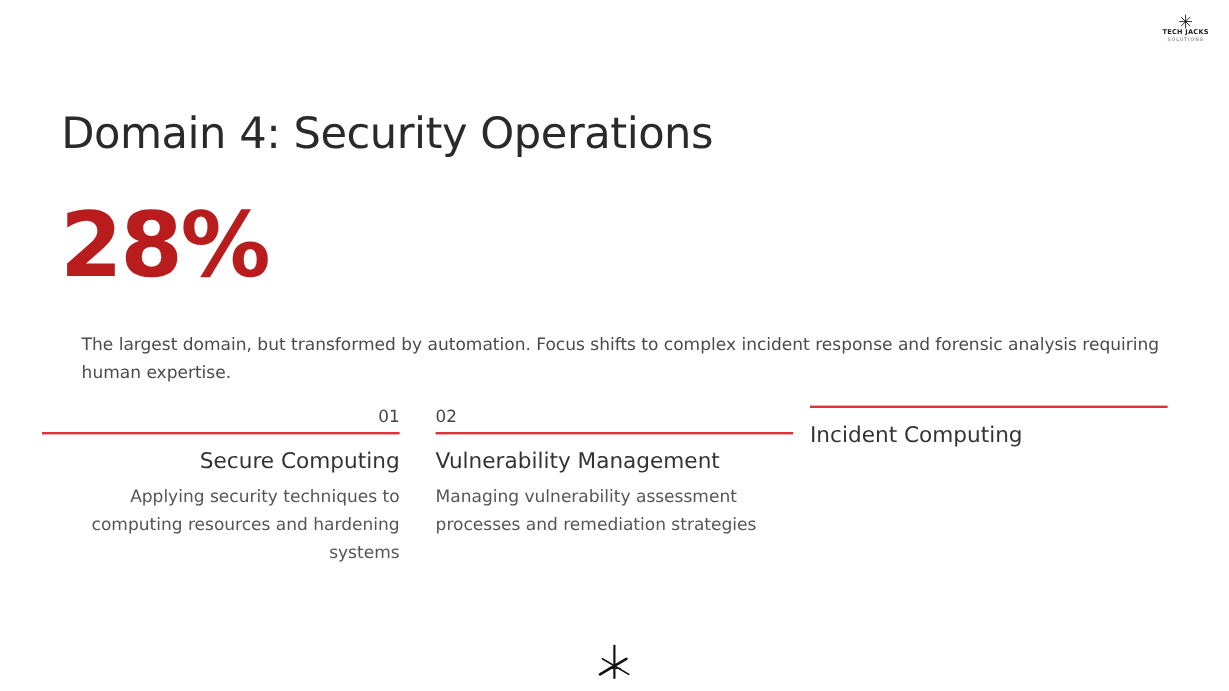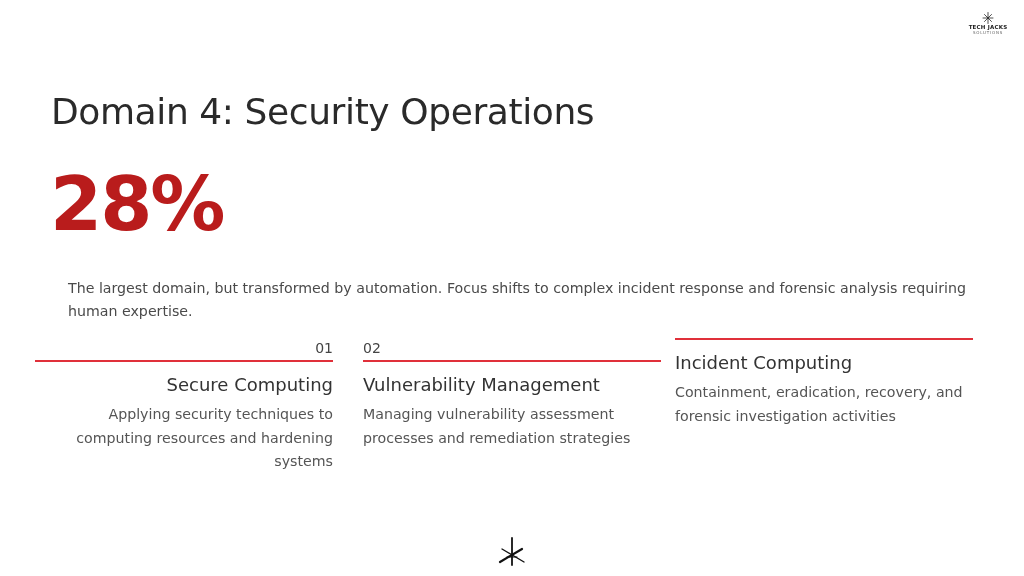--- a/index.html
+++ b/index.html
@@ -55,21 +55,20 @@
 <div class="card" style="left:363px;">
   <div class="num">02</div>
   <div class="rule"></div>
   <div class="ctitle">Vulnerability Management</div>
   <div class="cdesc">Managing vulnerability assessment processes and remediation strategies</div>
 </div>
 
 <div class="card" style="left:675px;">
   <div class="rule"></div>
   <div class="ctitle">Incident Computing</div>
-  <div class="cdesc">Containment, eradication, recovery, and forensic investigation activities</div>
 </div>
 
 <div class="bottom-mark">
   <svg width="28" height="30" viewBox="0 0 28 30">
     <g stroke="#111" stroke-linecap="round">
       <line x1="14" y1="1" x2="14" y2="28" stroke-width="1.8"></line>
       <line x1="2" y1="25" x2="24" y2="12" stroke-width="2.2"></line>
       <line x1="4" y1="12" x2="26" y2="25" stroke-width="1.4"></line>
       <line x1="9" y1="20" x2="19" y2="20" stroke-width="1"></line>
     </g>

